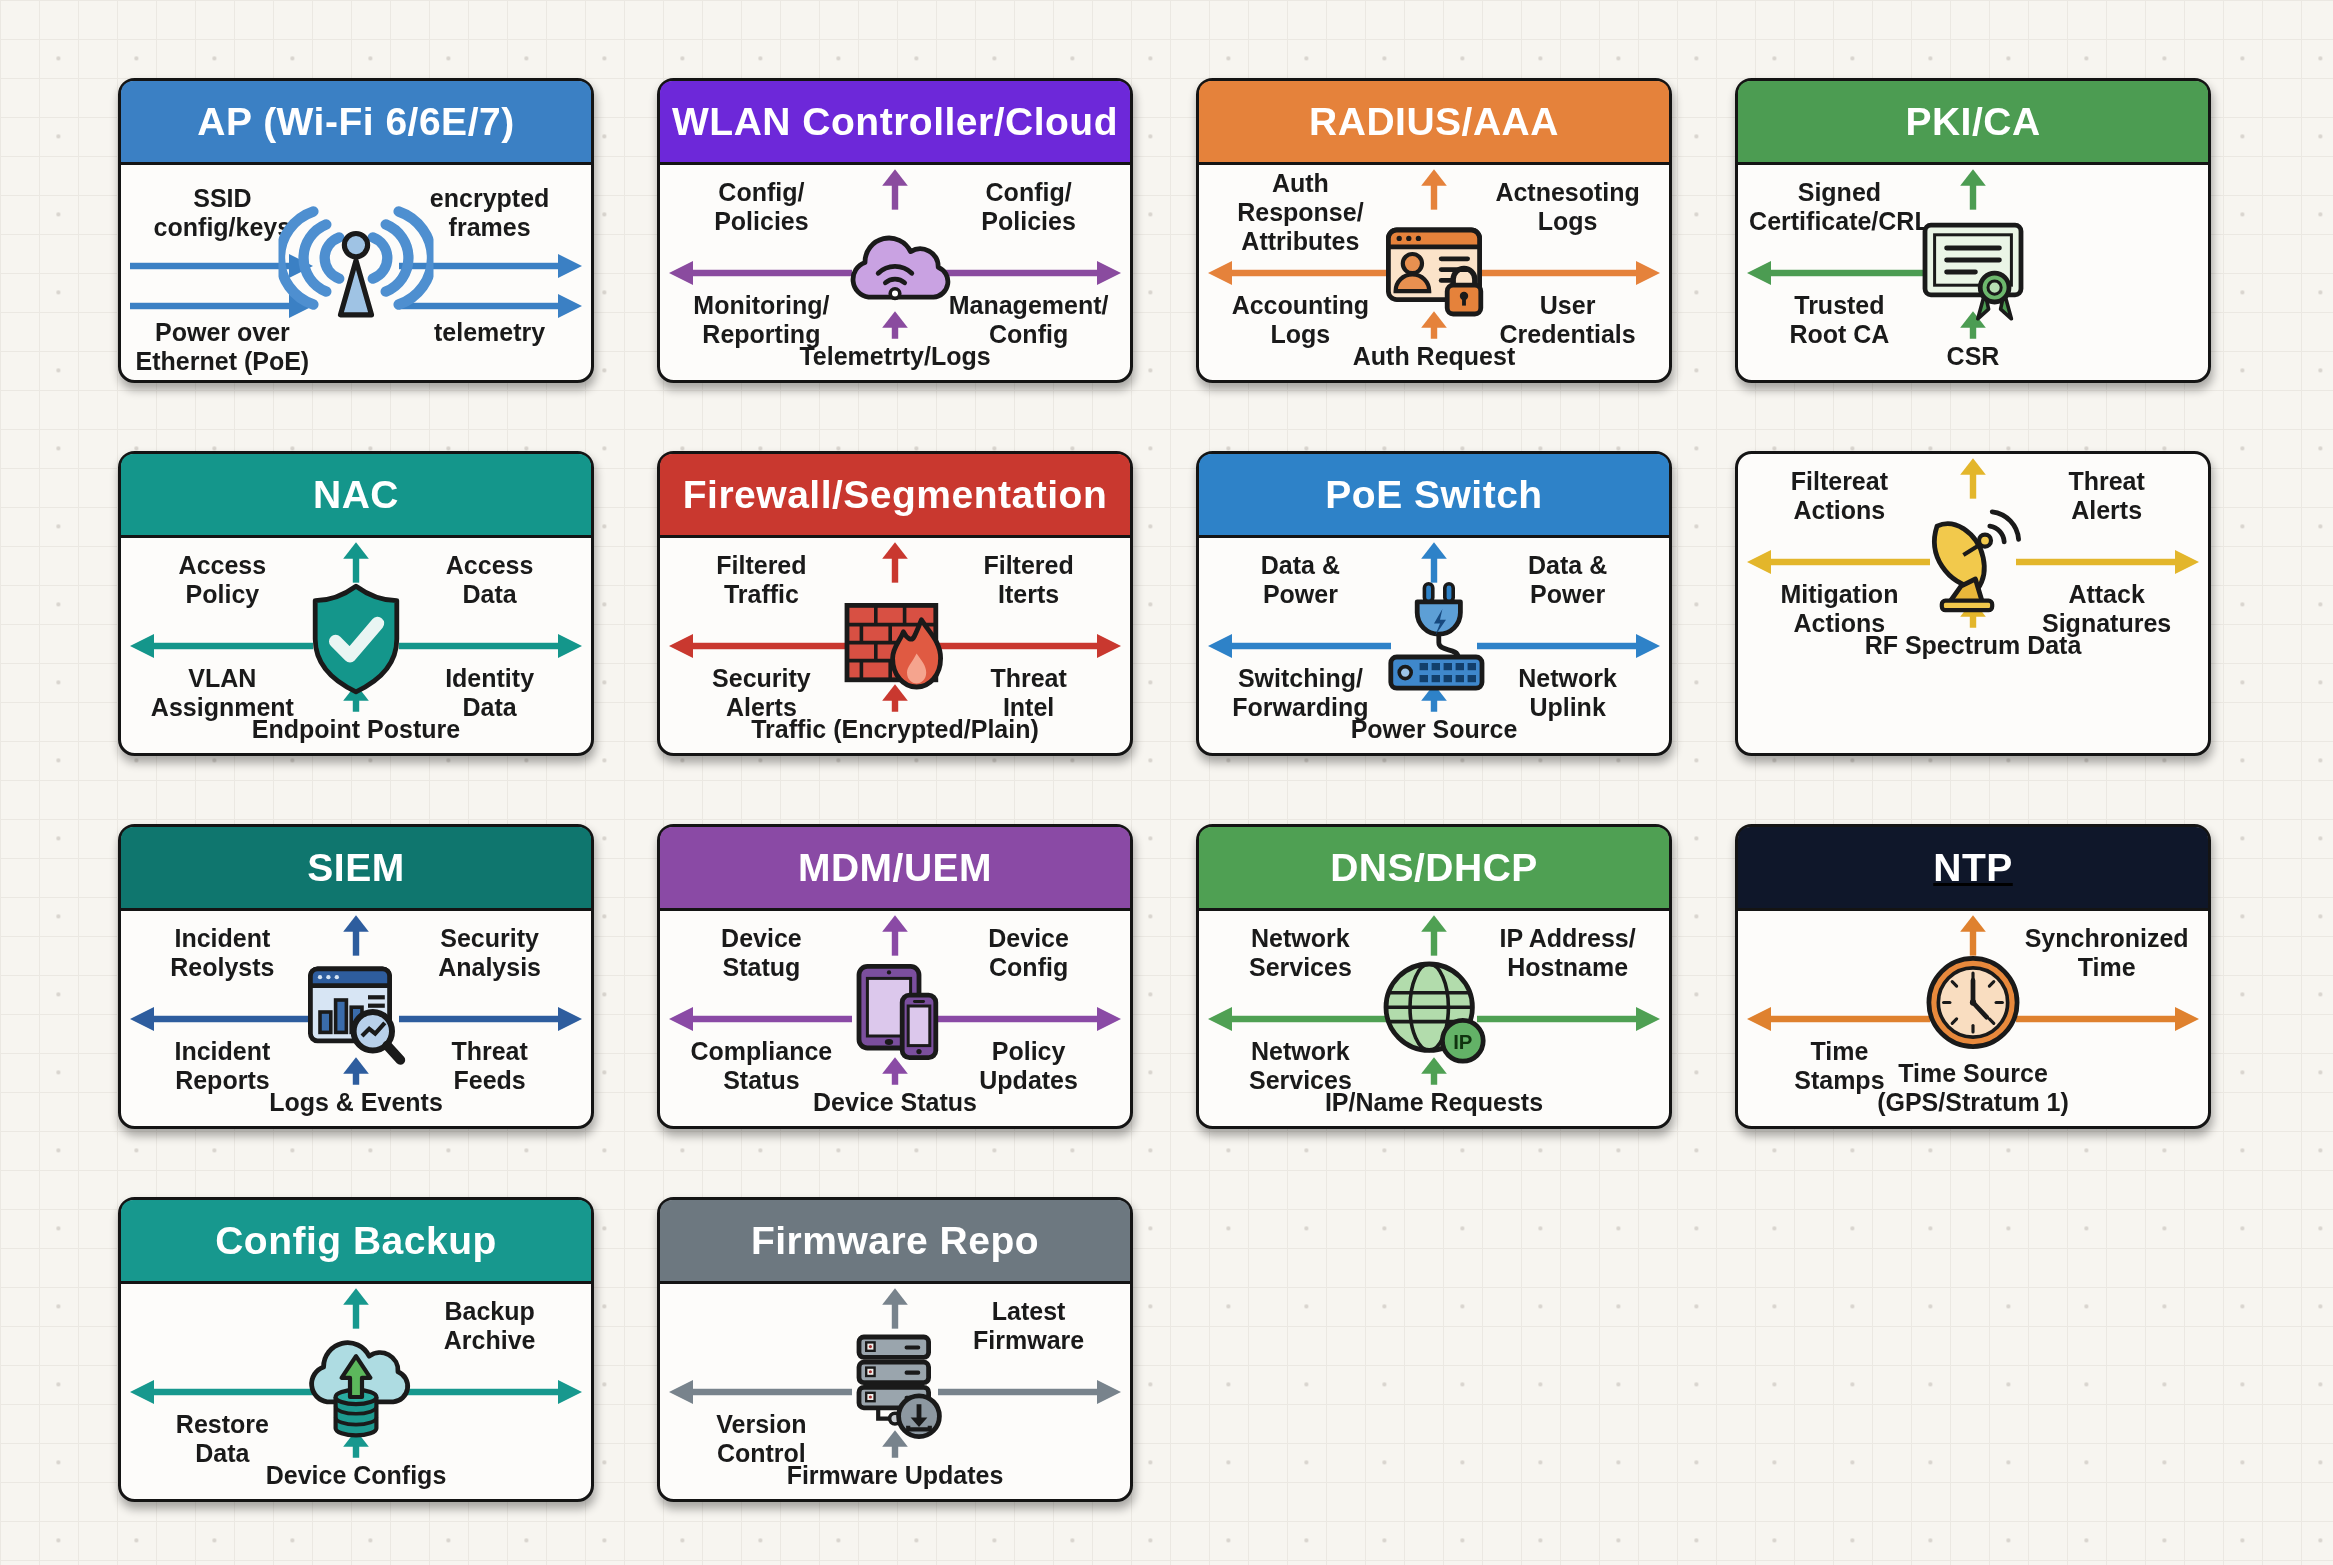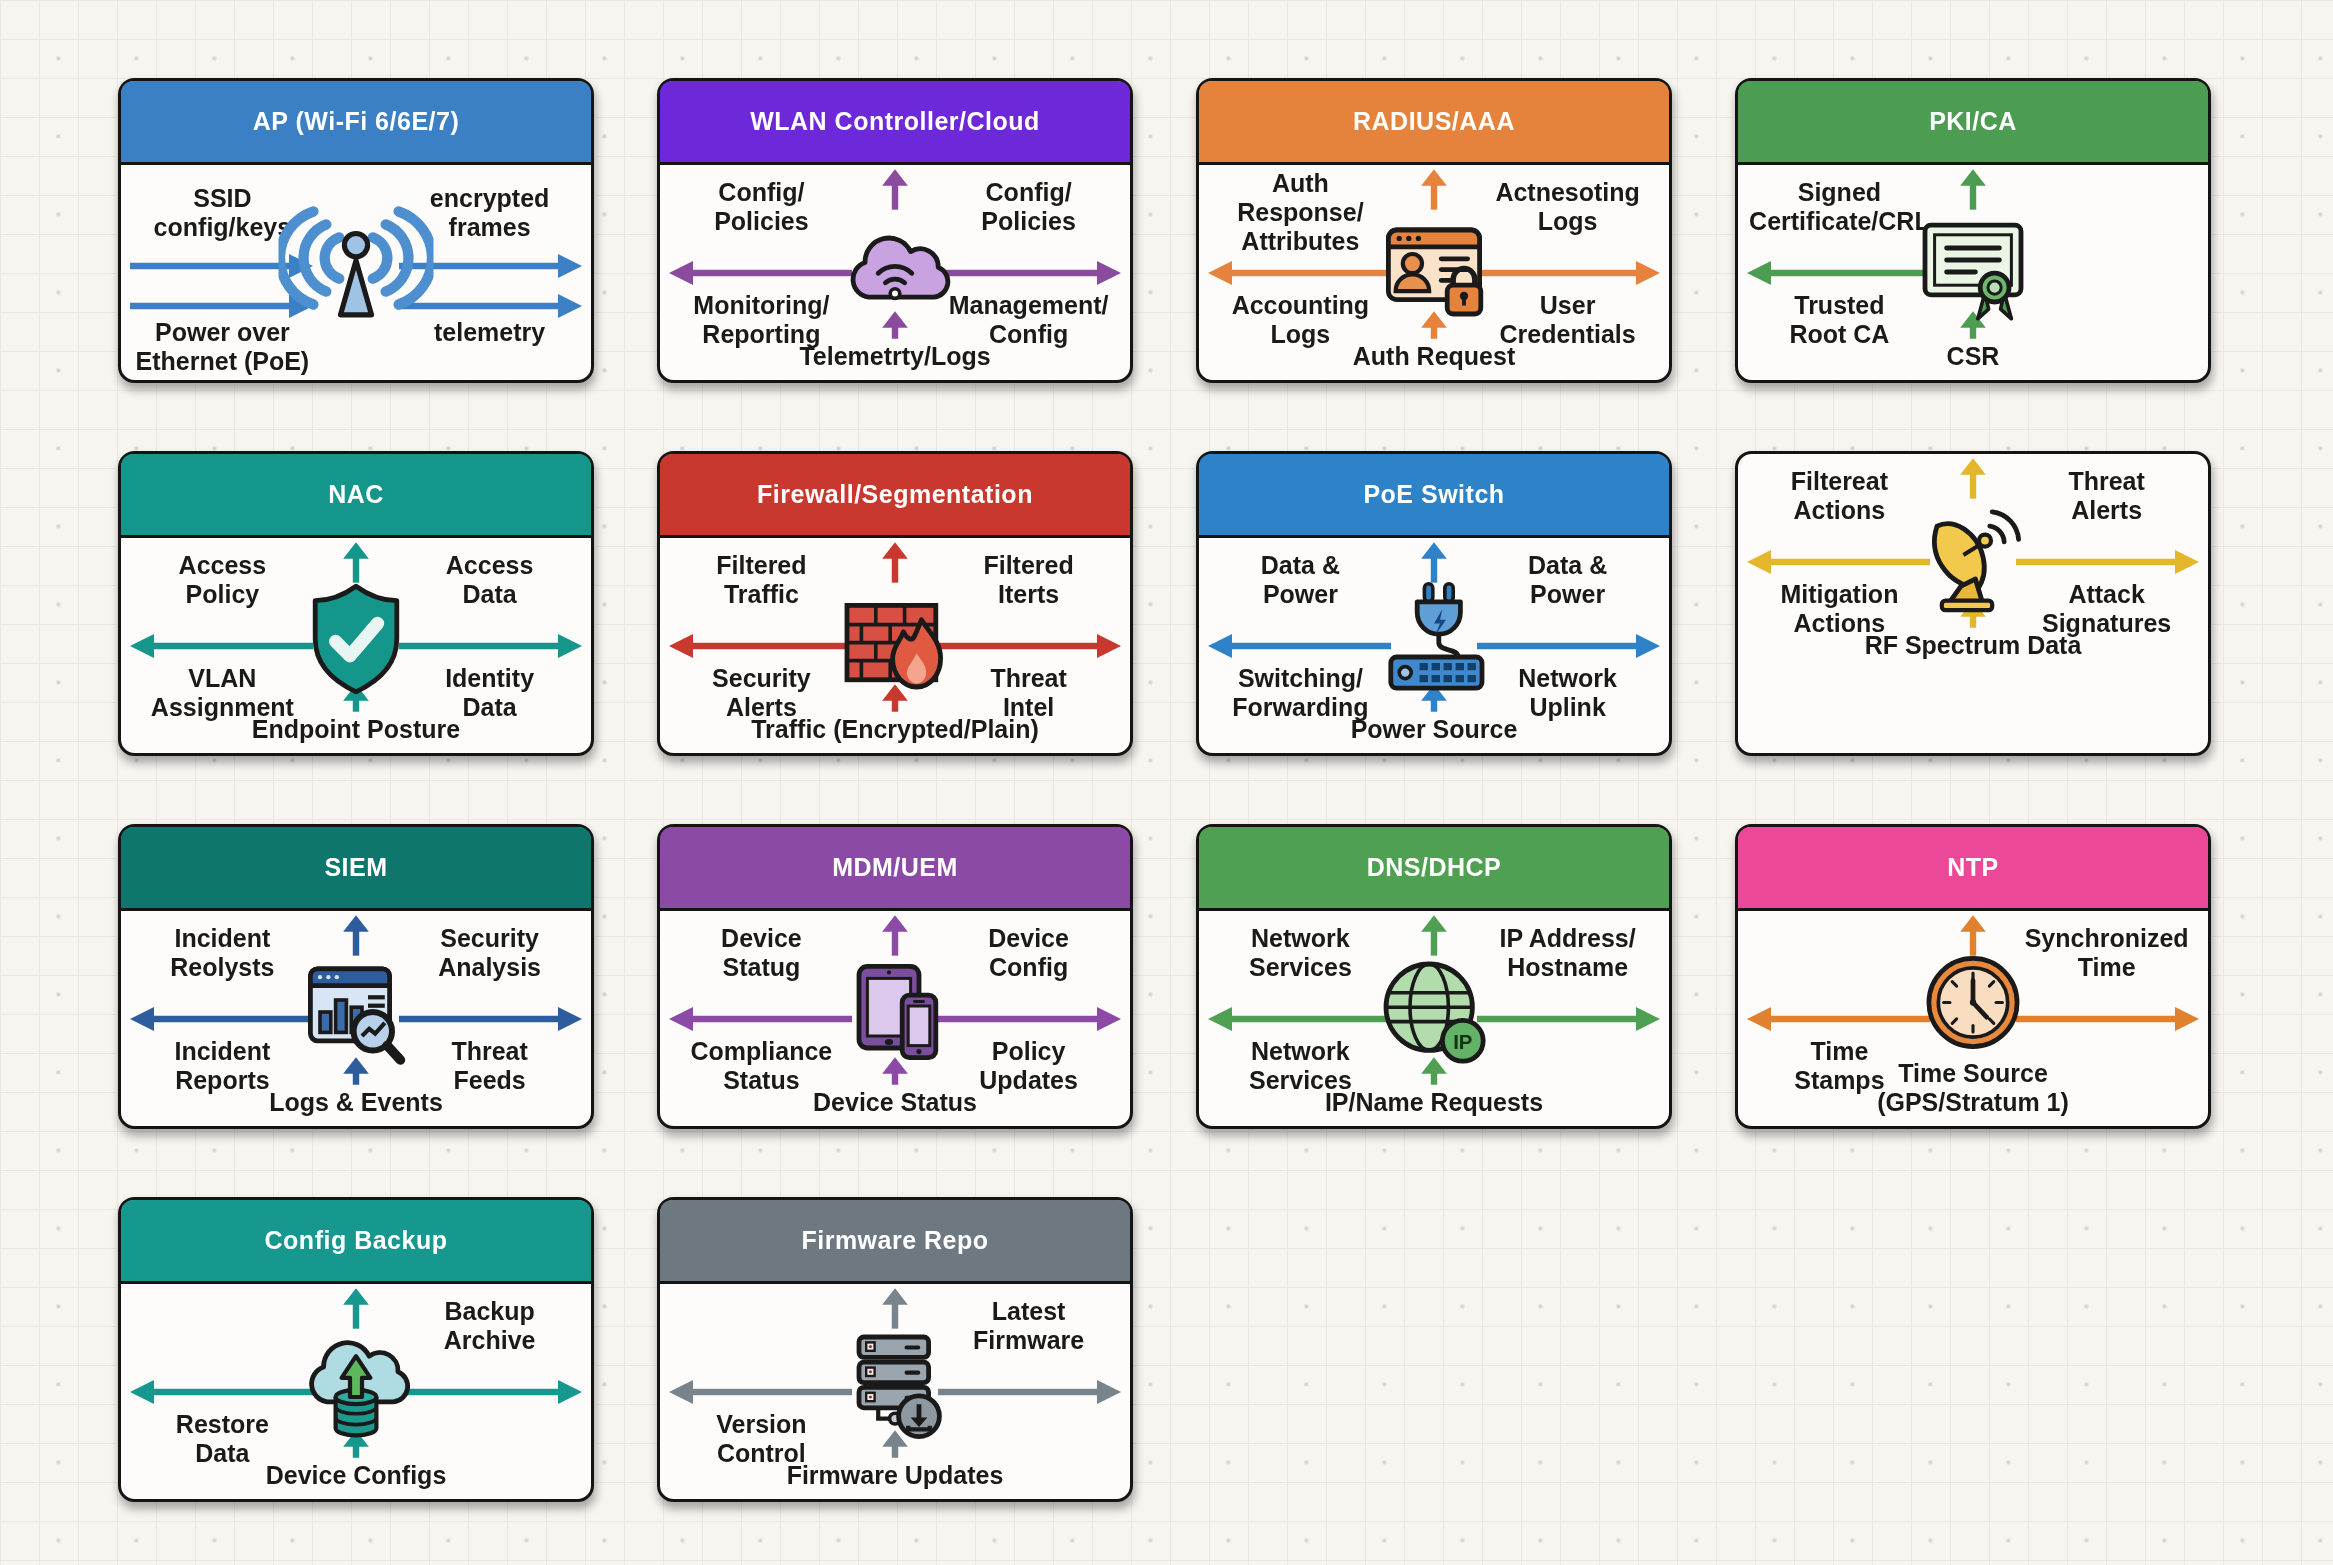--- a/index.html
+++ b/index.html
@@ -30,21 +30,21 @@
     border-radius:16.6px;
     box-shadow:1.8px 6.5px 9.2px rgba(0,0,0,.32);
   }
   .card-header{
     height:81px;
     border-bottom:3.7px solid #141414;
     border-radius:12px 12px 0 0;
     display:flex;align-items:center;justify-content:center;
   }
   .card-title{
-    margin:8px;color:#ffffff;font-size:25px;font-weight:700;letter-spacing:0.5px;
+    margin:8px;color:#ffffff;font-size:39px;font-weight:700;letter-spacing:0.5px;
   }
   .card-body{position:relative;height:212px;}
   .slot{position:absolute;}
   .label{
     font-size:25px;font-weight:700;color:#1a1a1a;
     text-align:center;line-height:1.17;white-space:pre-line;
   }
   .lt{left:7.4px;top:13px;width:188px;}
   .lb{left:7.4px;top:126px;width:188px;}
   .rt{right:7.4px;top:13px;width:188px;}
@@ -577,21 +577,21 @@
             </svg></span>
 
       <span class="slot barrow"><svg width="33" height="28" viewBox="0 0 36 30">
               <rect x="14.5" y="16" width="7" height="14" fill="#4fa053"></rect>
               <polygon points="18,0 4,18 32,18" fill="#4fa053"></polygon>
             </svg></span>
       <span class="slot blabel label">IP/Name Requests</span>
     </div>
   </section>
       <section class="card">
-    <header class="card-header" style="background: #ec4899;">
+    <header class="card-header" style="background: #0f172a; text-decoration: underline;">
       <h2 class="card-title">NTP</h2>
     </header>
     <div class="card-body">
       <span class="slot top-arrow"><svg width="33" height="41" viewBox="0 0 36 44">
               <rect x="14.5" y="16" width="7" height="28" fill="#df812e"></rect>
               <polygon points="18,0 4,18 32,18" fill="#df812e"></polygon>
             </svg></span>
       <span class="slot icon" style="top: 39px; height: 105px;">
             <svg viewBox="0 0 100 100">
 <circle cx="50" cy="50" r="42" fill="#e8893c" stroke="#1a1a1a" stroke-width="4.5"></circle>

